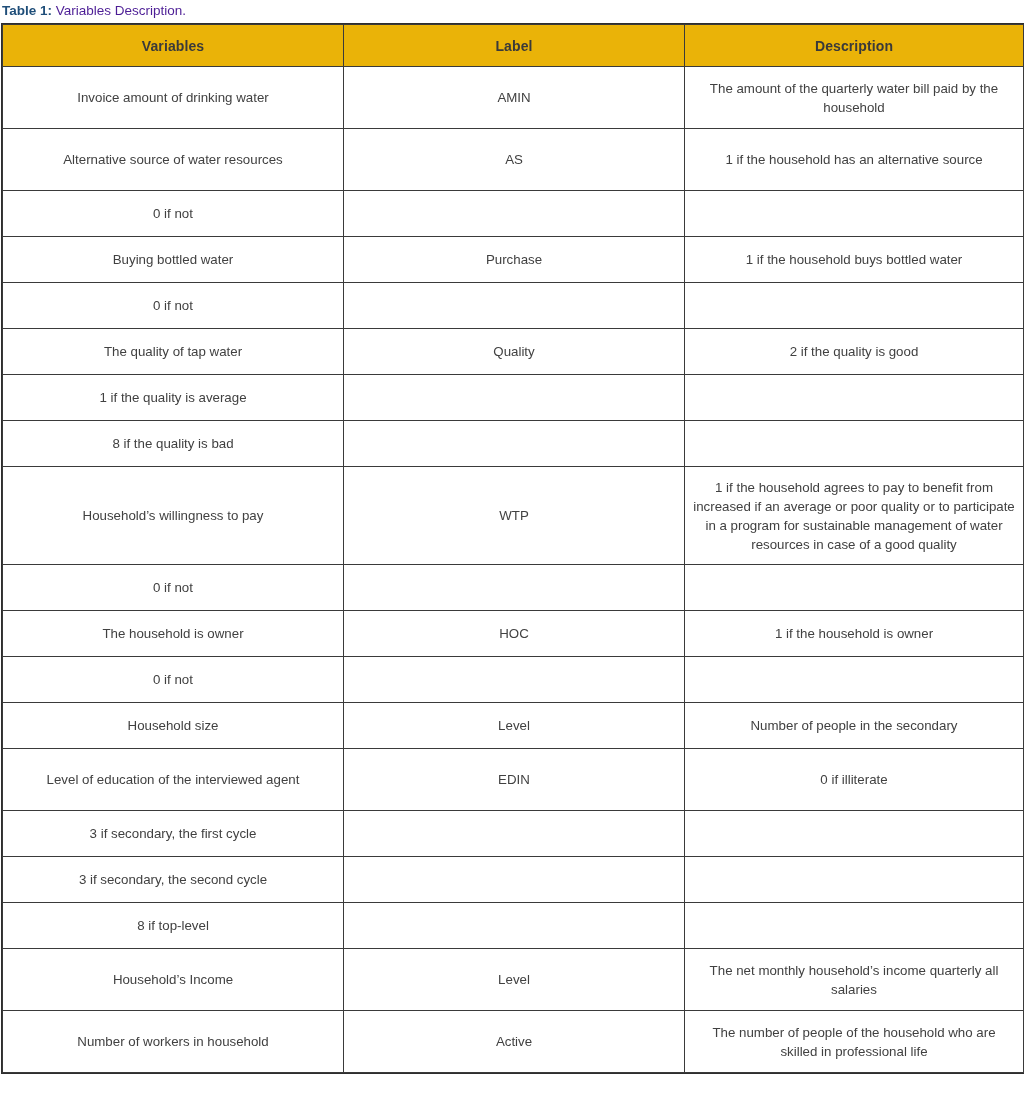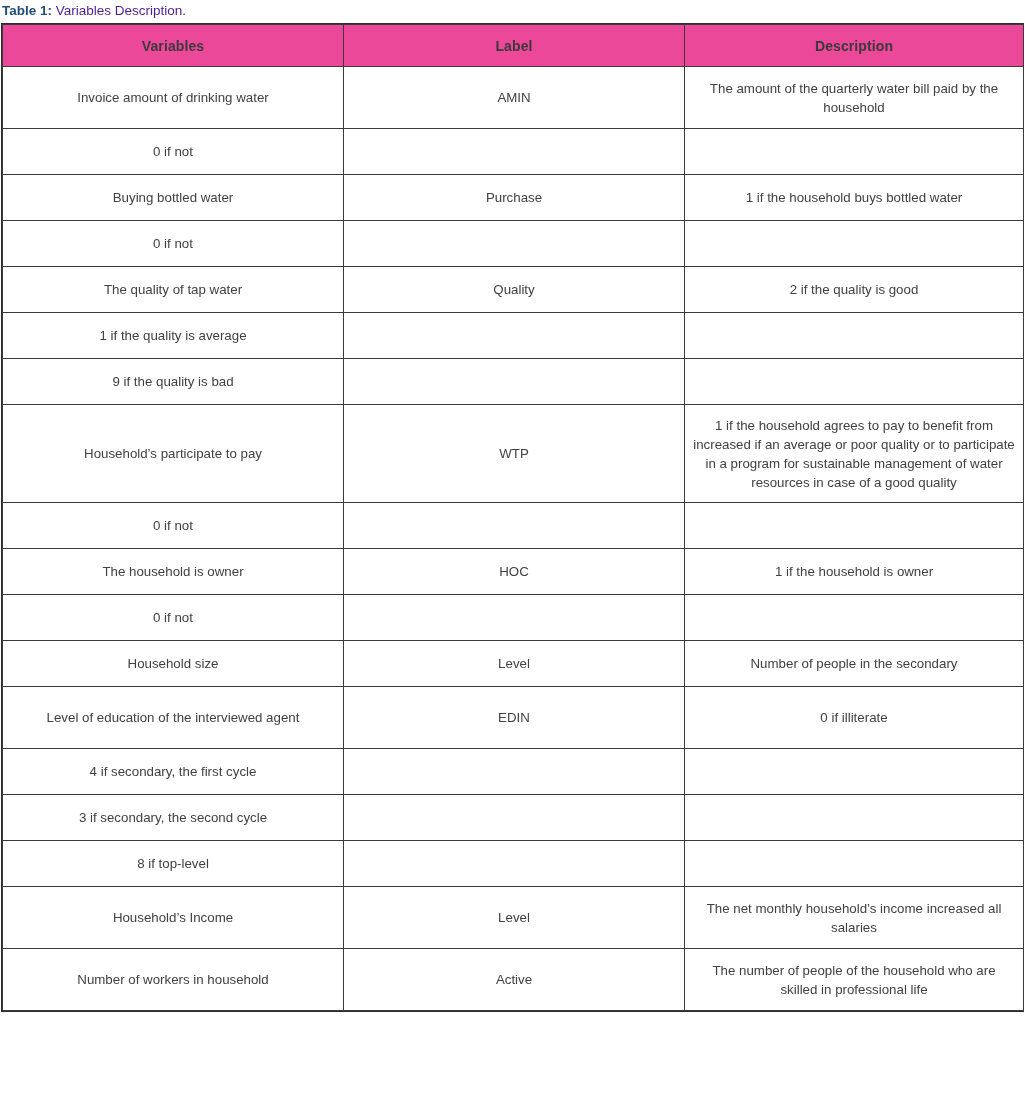--- a/index.html
+++ b/index.html
@@ -57,21 +57,21 @@
   table.vartable th,
   table.vartable td {
     border: 1px solid #3a3a3a;
     text-align: center;
     vertical-align: middle;
     padding: 4px 8px;
     box-sizing: border-box;
   }
 
   table.vartable thead th {
-    background: #ec4899;
+    background: #eab308;
     font-size: 14px;
     font-weight: bold;
     color: #3a3a3a;
     height: 42px;
     line-height: 18px;
     letter-spacing: 0.1px;
   }
 
   table.vartable tbody td {
     font-size: 13.3px;
@@ -111,20 +111,25 @@
           <th>Label</th>
           <th>Description</th>
         </tr>
       </thead>
       <tbody id="tbody">
           <tr class="h2">
             <td>Invoice amount of drinking water</td>
             <td>AMIN</td>
             <td>The amount of the quarterly water bill paid by the household</td>
           </tr>
+          <tr class="h2">
+            <td>Alternative source of water resources</td>
+            <td>AS</td>
+            <td>1 if the household has an alternative source</td>
+          </tr>
           <tr class="">
             <td>0 if not</td>
             <td class="blank"></td>
             <td class="blank"></td>
           </tr>
           <tr class="">
             <td>Buying bottled water</td>
             <td>Purchase</td>
             <td>1 if the household buys bottled water</td>
           </tr>
@@ -137,26 +142,26 @@
             <td>The quality of tap water</td>
             <td>Quality</td>
             <td>2 if the quality is good</td>
           </tr>
           <tr class="">
             <td>1 if the quality is average</td>
             <td class="blank"></td>
             <td class="blank"></td>
           </tr>
           <tr class="">
-            <td>9 if the quality is bad</td>
+            <td>8 if the quality is bad</td>
             <td class="blank"></td>
             <td class="blank"></td>
           </tr>
           <tr class="h5">
-            <td>Household’s participate to pay</td>
+            <td>Household’s willingness to pay</td>
             <td>WTP</td>
             <td>1 if the household agrees to pay to benefit from increased if an average or poor quality or to participate in a program for sustainable management of water resources in case of a good quality</td>
           </tr>
           <tr class="">
             <td>0 if not</td>
             <td class="blank"></td>
             <td class="blank"></td>
           </tr>
           <tr class="">
             <td>The household is owner</td>
@@ -172,38 +177,38 @@
             <td>Household size</td>
             <td>Level</td>
             <td>Number of people in the secondary</td>
           </tr>
           <tr class="h2">
             <td>Level of education of the interviewed agent</td>
             <td>EDIN</td>
             <td>0 if illiterate</td>
           </tr>
           <tr class="">
-            <td>4 if secondary, the first cycle</td>
+            <td>3 if secondary, the first cycle</td>
             <td class="blank"></td>
             <td class="blank"></td>
           </tr>
           <tr class="">
             <td>3 if secondary, the second cycle</td>
             <td class="blank"></td>
             <td class="blank"></td>
           </tr>
           <tr class="">
             <td>8 if top-level</td>
             <td class="blank"></td>
             <td class="blank"></td>
           </tr>
           <tr class="h2">
             <td>Household’s Income</td>
             <td>Level</td>
-            <td>The net monthly household’s income increased all salaries</td>
+            <td>The net monthly household’s income quarterly all salaries</td>
           </tr>
           <tr class="h2">
             <td>Number of workers in household</td>
             <td>Active</td>
             <td>The number of people of the household who are skilled in professional life</td>
           </tr>
         </tbody>
     </table>
   </div>
 

